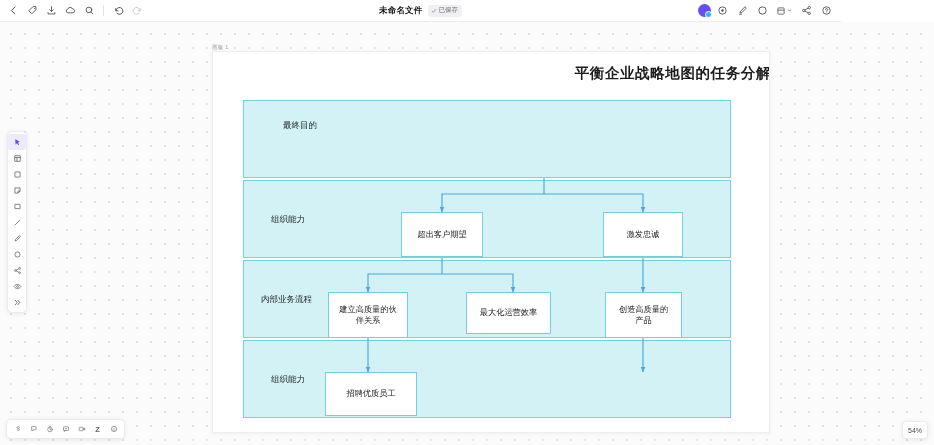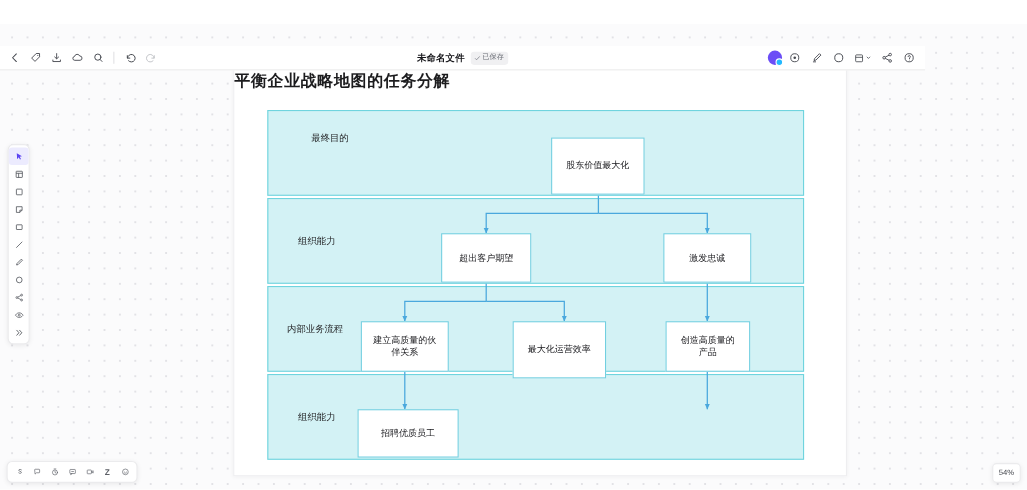--- a/index.html
+++ b/index.html
@@ -11,21 +11,20 @@
   }
 
   
   #topbar {
     position: absolute; top: 0; left: 0;
     width: 841px; height: 22px;
     background: #ffffff;
     border-bottom: 1px solid #ececec;
     display: flex; align-items: center;
     z-index: 40;
-    margin-top: 42px;
   }
   #topbar-left { display: flex; align-items: center; padding-left: 4px; gap: 1px; }
   #topbar-center {
     position: absolute; left: 0; right: 0;
     display: flex; align-items: center; justify-content: center;
     gap: 5px; pointer-events: none;
   }
   #topbar-center > * { pointer-events: auto; }
   #topbar-right {
     margin-left: auto; display: flex; align-items: center;
@@ -139,21 +138,21 @@
     left: 212px; top: 29px;
     width: 558px; height: 382px;
     background: #ffffff;
     border: 1px solid #eeeef0;
     box-shadow: 0 1px 4px rgba(0,0,0,.05);
     overflow: hidden;
   }
 
   #diagram-title {
     position: absolute; left: 0; top: 12px; width: 558px;
-    text-align: left;
+    text-align: right;
     font-size: 14.5px; font-weight: 700; color: #1c1c1e;
     letter-spacing: .6px;
   }
 
   .band {
     position: absolute;
     background: #d3f2f5;
     border: 1px solid #6fd4de;
     left: 30px;
     width: 488px;
@@ -324,28 +323,27 @@
         <path d="M229 222 L300 222 L300 240" marker-end="url(#arrow)"></path>
 
         <path d="M430 206 L430 240" marker-end="url(#arrow)"></path>
 
         <path d="M155 286 L155 320" marker-end="url(#arrow)"></path>
 
         <path d="M430 286 L430 320" marker-end="url(#arrow)"></path>
       </g>
     </svg>
 
-    <div class="node" style="left:288px;top:73px;width:85px;height:52px;">股东价值最大化</div>
 
     <div class="node" style="left:188px;top:160px;width:82px;height:45px;">超出客户期望</div>
     <div class="node" style="left:390px;top:160px;width:80px;height:45px;">激发忠诚</div>
 
     <div class="node" style="left:115px;top:240px;width:80px;height:46px;">建立高质量的伙
 伴关系</div>
-    <div class="node" style="left:253px;top:240px;width:85px;height:52px;">最大化运营效率</div>
+    <div class="node" style="left:253px;top:240px;width:85px;height:42px;">最大化运营效率</div>
     <div class="node" style="left:392px;top:240px;width:77px;height:46px;">创造高质量的
 产品</div>
 
     <div class="node" style="left:112px;top:320px;width:92px;height:44px;">招聘优质员工</div>
   </div>
 </div>
 
 <div id="left-toolbar">
   <div class="lt-btn active">
     <svg width="9" height="9" viewBox="0 0 16 16" fill="currentColor">

